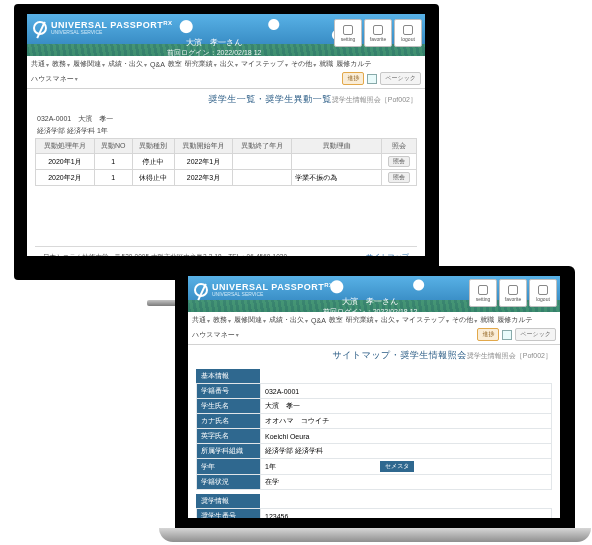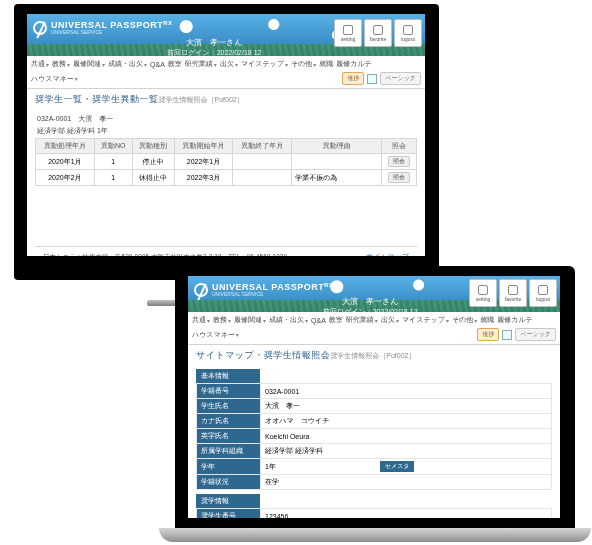--- a/index.html
+++ b/index.html
@@ -41,21 +41,21 @@
 
   
   .menubar{background:#fff;border-bottom:1px solid #d2d2d2;display:flex;align-items:center;padding:3px 4px;gap:3px;flex-wrap:wrap;}
   .menu-item{font-size:7px;color:#444;white-space:nowrap;display:flex;align-items:center;gap:1px;}
   .menu-item .chev{font-size:6px;color:#888;}
   .menubar-right{margin-left:auto;display:flex;gap:3px;align-items:center;}
   .chip{font-size:6px;padding:1px 4px;border:1px solid #e2a84a;background:#faedd7;border-radius:2px;color:#8a5a14;}
   .pill{font-size:6px;padding:1px 4px;border:1px solid #c7c7c7;background:#f4f4f4;border-radius:2px;color:#666;}
   .house{width:10px;height:10px;border:1px solid #8aa; background:#e9fbfb;}
 
-  .page-bar{display:flex;align-items:center;justify-content:flex-start;padding:4px 8px;}
+  .page-bar{display:flex;align-items:center;justify-content:flex-end;padding:4px 8px;}
   .page-title{font-size:9px;color:#2b5d86;letter-spacing:.5px;}
   .page-code{font-size:7px;color:#8a8a8a;}
 
   .content{padding:3px 8px 8px 8px;}
 
   
   .info-line{font-size:7px;color:#444;margin:1px 0 2px 2px;}
   .grid{width:100%;border-collapse:collapse;font-size:7px;}
   .grid th,.grid td{border:1px solid #d6d6d6;padding:2px 3px;text-align:center;background:#fff;}
   .grid th{background:#f0f0f0;color:#555;font-weight:normal;}

